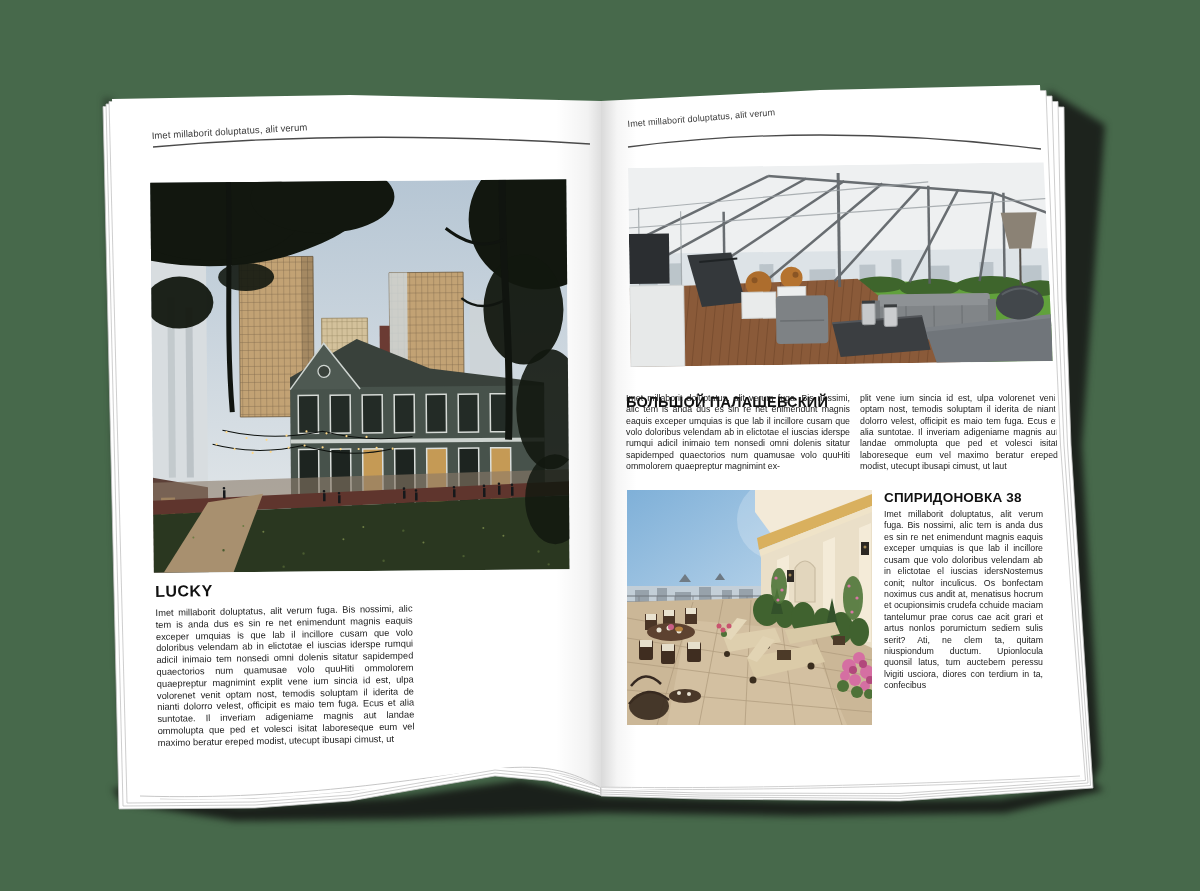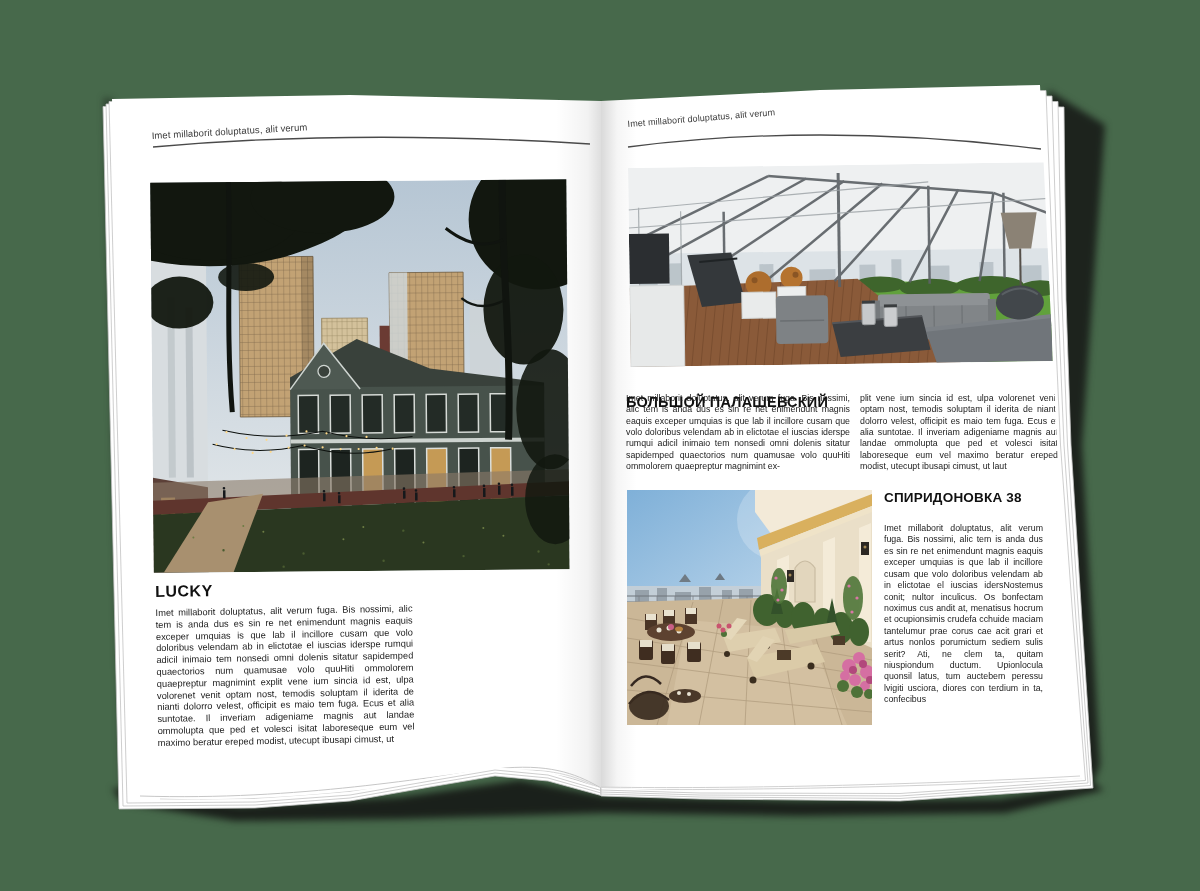--- a/index.html
+++ b/index.html
@@ -21,21 +21,21 @@
   h2{font-weight:700;color:#101010;margin:0;}
   .article-left{position:absolute;left:155px;top:583px;width:257px;transform:rotate(-1deg);transform-origin:0 0;}
   .article-left h2{font-size:16px;letter-spacing:.5px;margin-bottom:7px;}
   .body-text{font-size:9.3px;line-height:1.27;color:#212121;text-align:justify;margin:0;}
   .h2-top-right{position:absolute;left:626px;top:394px;font-size:14.5px;letter-spacing:.2px;}
   .columns{position:absolute;left:626px;top:393px;display:flex;gap:10px;}
   .columns p{font-size:8.8px;line-height:1.29;}
   .col-1{width:224px;}
   .col-2{width:198px;}
   .article-bottom{position:absolute;left:884px;top:490px;width:159px;}
-  .article-bottom h2{font-size:13.5px;margin-bottom:18px;letter-spacing:.2px;}
+  .article-bottom h2{font-size:13.5px;margin-bottom:4px;letter-spacing:.2px;}
   .article-bottom p{font-size:8.8px;line-height:1.3;}
   .spine-shade-left{position:absolute;left:556px;top:100px;width:45px;height:689px;
     background:linear-gradient(to right,rgba(0,0,0,0),rgba(0,0,0,.05) 70%,rgba(0,0,0,.13));}
   .spine-shade-right{position:absolute;left:601px;top:100px;width:36px;height:689px;
     background:linear-gradient(to right,rgba(0,0,0,.15),rgba(0,0,0,.04) 45%,rgba(0,0,0,0));}
 </style>
 </head>
 <body>
 
 <div class="canvas" style="background: rgb(71, 105, 75);">

